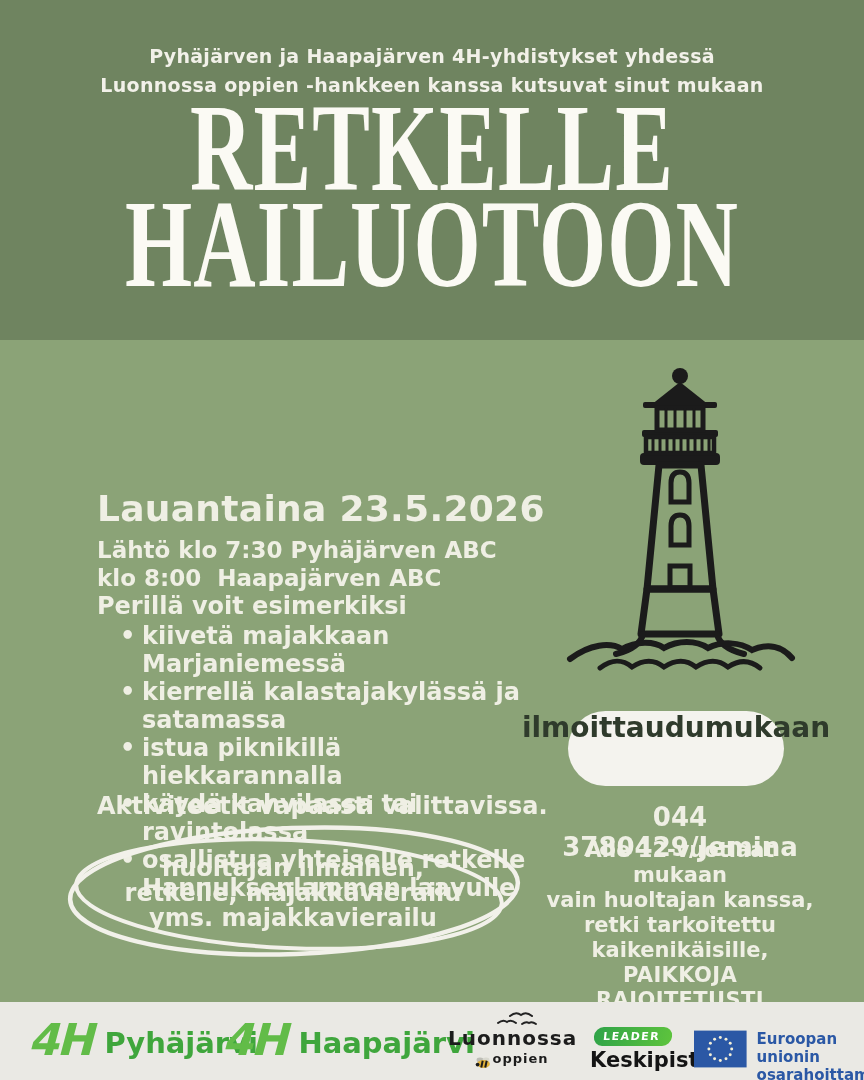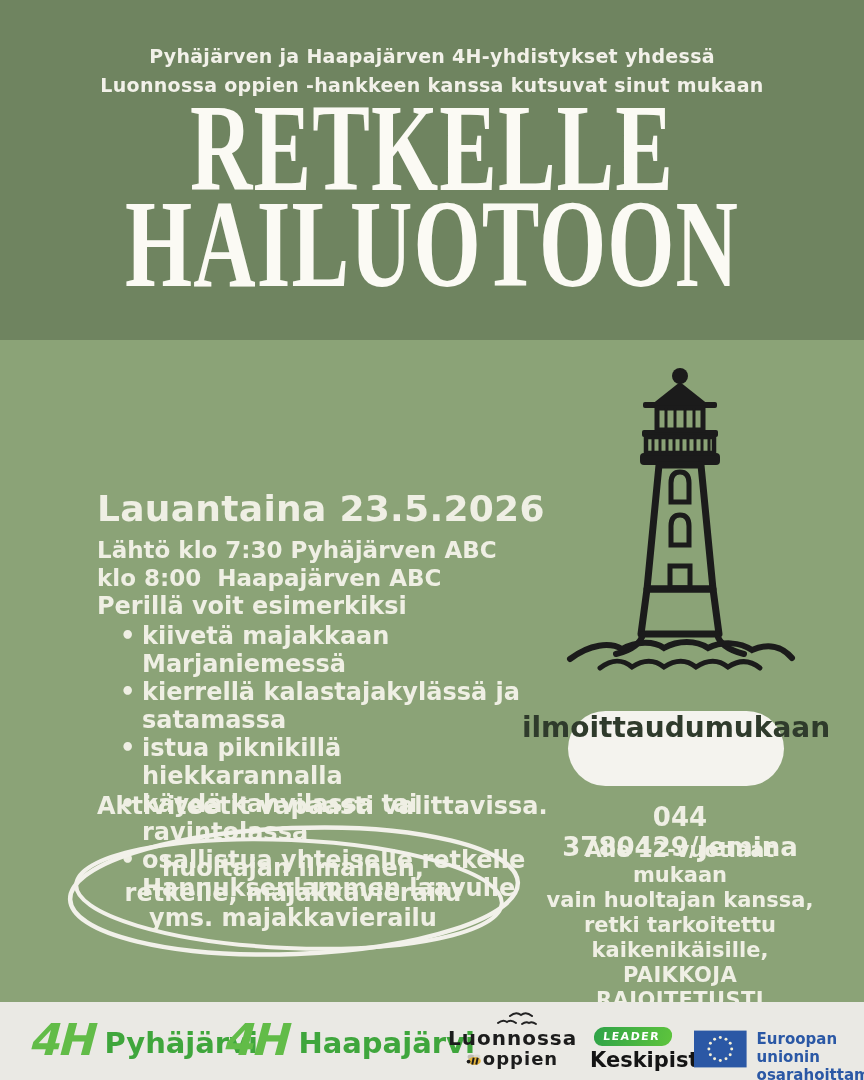--- a/index.html
+++ b/index.html
@@ -53,22 +53,22 @@
   .footer { position:absolute; top:1002px; left:0; width:864px; height:78px; background:#eae9e4; }
   .logo-4h { position:absolute; top:16px; display:flex; align-items:center; }
   .logo-4h .mark { font-size:44px; font-weight:700; font-style:oblique; color:#62bc48;
     letter-spacing:-2px; transform:skewX(-4deg); line-height:44px; }
   .logo-4h .lbl { font-size:29px; font-weight:700; color:#3fa63c; margin-left:9px; margin-top:6px; }
   .logo-4h-1 { left:32px; } .logo-4h-2 { left:226px; }
   .luonnossa { position:absolute; left:448px; top:8px; width:128px; text-align:center;
     color:#1c1c1c; font-weight:600; }
   .luonnossa .birds { display:block; margin:0 auto; }
   .luonnossa .l1 { font-size:20px; letter-spacing:1px; line-height:21px; }
-  .luonnossa .l2 { font-size:18px; letter-spacing:1px; line-height:20px;
-    display:flex; align-items:center; justify-content:center; gap:0; }
+  .luonnossa .l2 { font-size:13px; letter-spacing:1px; line-height:20px;
+    display:flex; align-items:flex-end; justify-content:center; gap:0; }
   .keskipiste { position:absolute; left:590px; top:23px; }
   .leader-tag { display:inline-block; background:linear-gradient(100deg,#2fa348,#5ec43d);
     color:#fff; font-size:11px; font-weight:700; letter-spacing:1.5px;
     padding:3px 12px 3px 9px; border-radius:9px; transform:skewX(-6deg); margin-left:4px; }
   .keskipiste .lbl { font-size:21px; font-weight:700; color:#141414; margin-top:2px; }
   .eu { position:absolute; left:694px; top:26px; display:flex; align-items:flex-start; }
   .eu-text { margin-left:10px; font-size:15px; font-weight:700; line-height:18px; color:#2b58a5; margin-top:2px; }
 </style>
 </head>
 <body>

